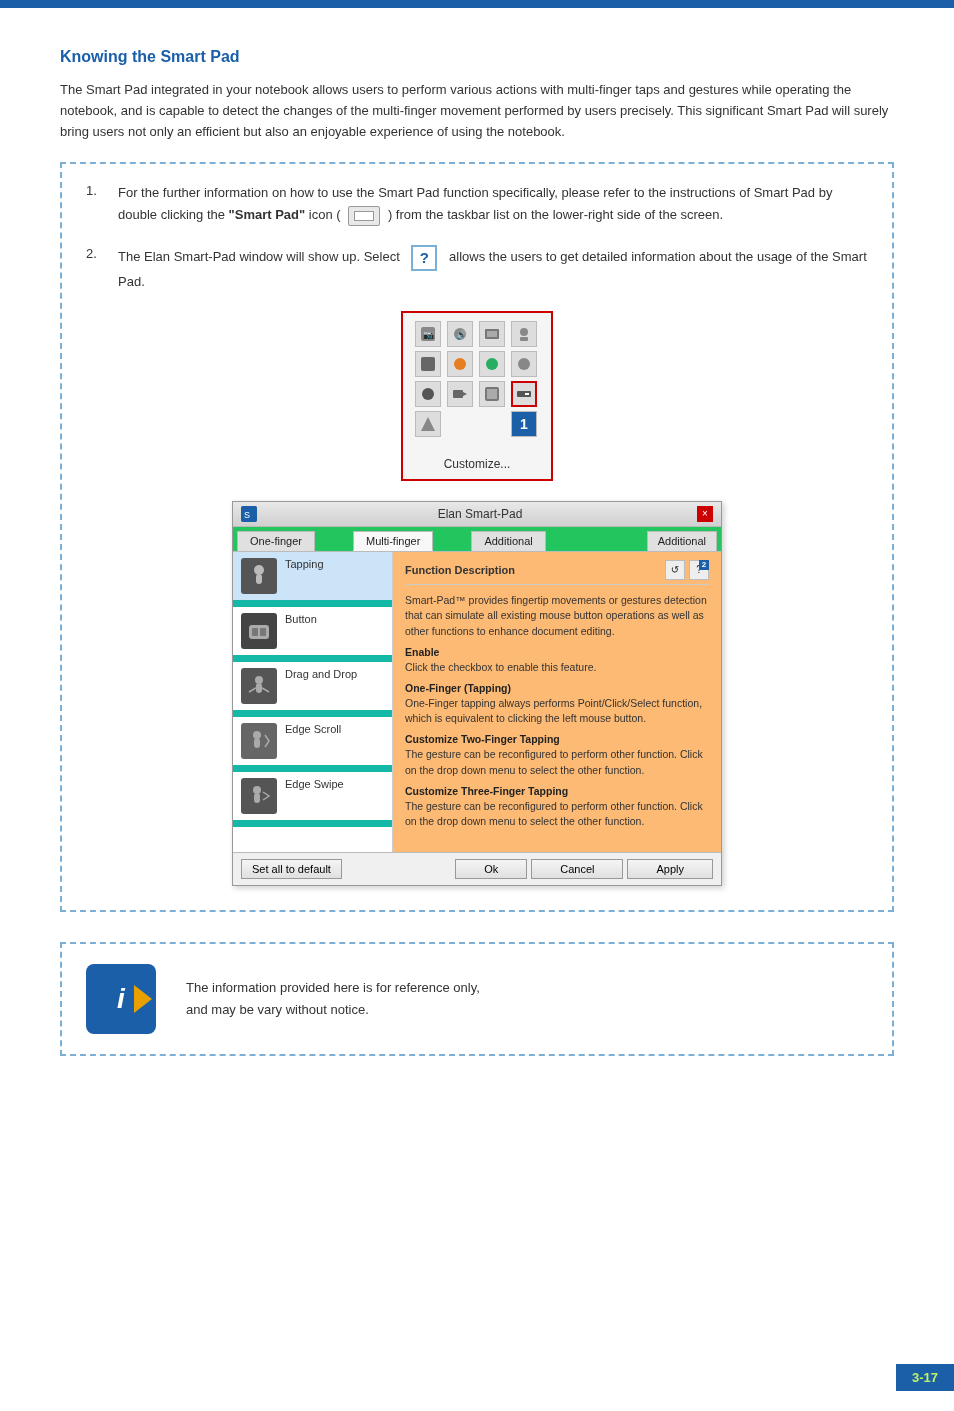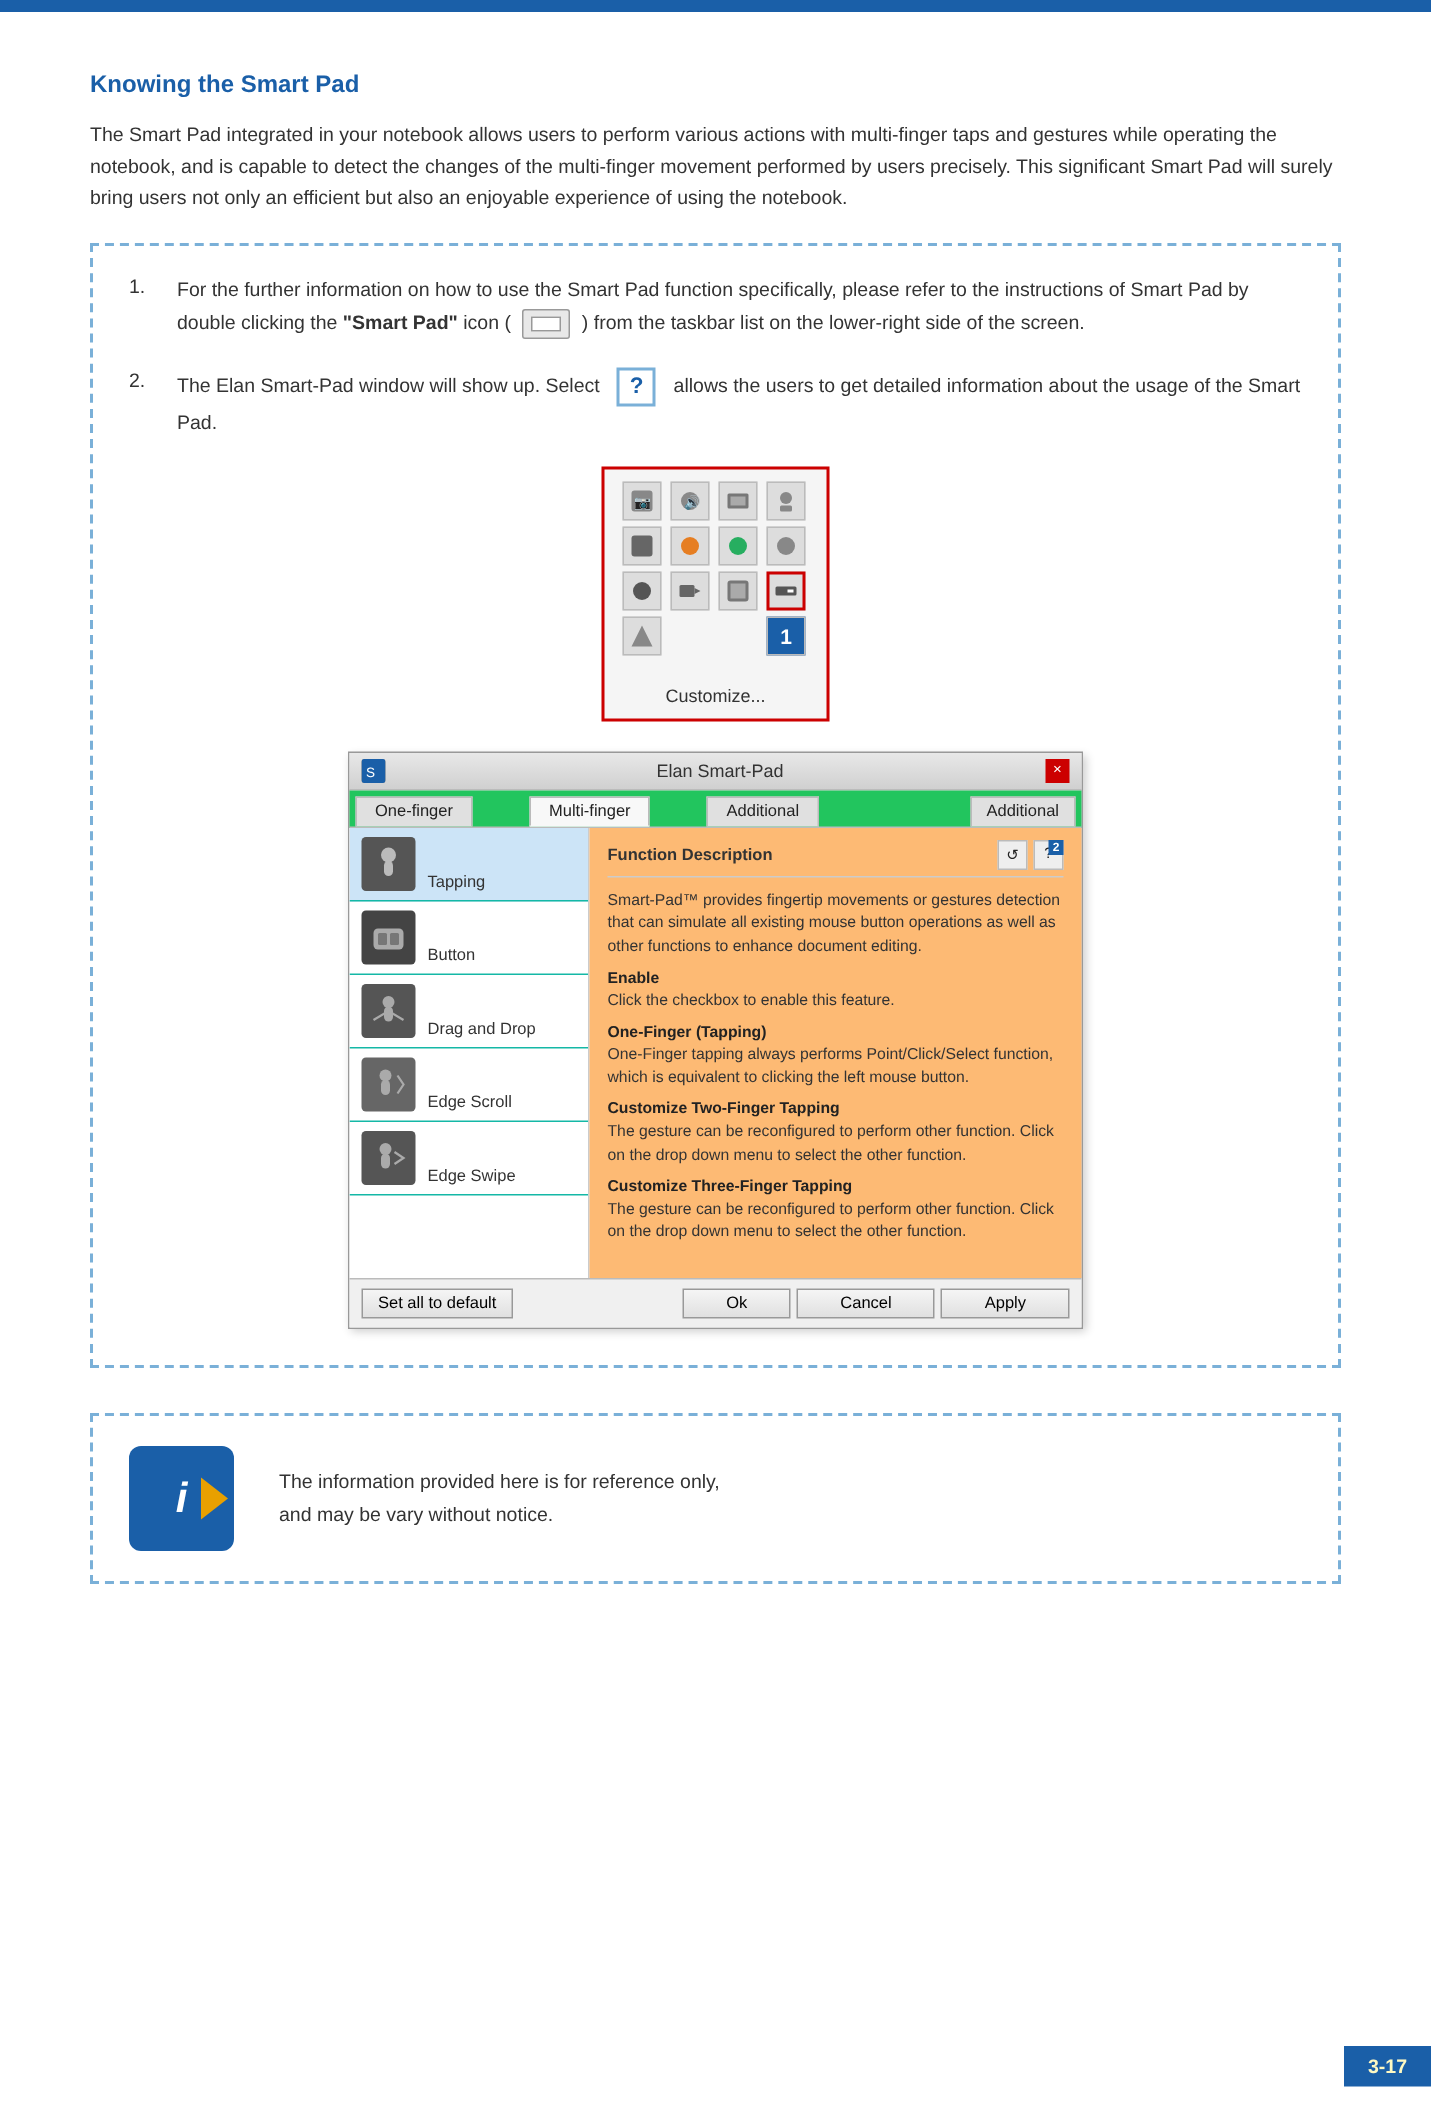--- a/index.html
+++ b/index.html
@@ -250,23 +250,23 @@
 
     .elan-left {
       width: 160px;
       border-right: 1px solid #ccc;
       overflow-y: auto;
       background: #fff;
     }
 
     .elan-sidebar-item {
       display: flex;
-      align-items: flex-end;
+      align-items: flex-start;
       padding: 6px 8px;
-      border-bottom: 1px solid #14b8a6;
+      border-bottom: 7px solid #14b8a6;
       cursor: pointer;
       gap: 8px;
     }
 
     .elan-sidebar-item.selected {
       background: #cce4f7;
     }
 
     .elan-sidebar-thumb {
       width: 36px;
@@ -421,21 +421,21 @@
       color: #333;
       line-height: 1.7;
     }
 
     
     .page-number {
       position: absolute;
       bottom: 20px;
       right: 0;
       background: #1a5fa8;
-      color: #fef9c3;
+      color: #bef264;
       padding: 6px 16px;
       font-size: 13px;
       font-weight: bold;
     }
 
     .elan-left-scroll-container {
       display: flex;
     }
 
     .elan-list-content {

